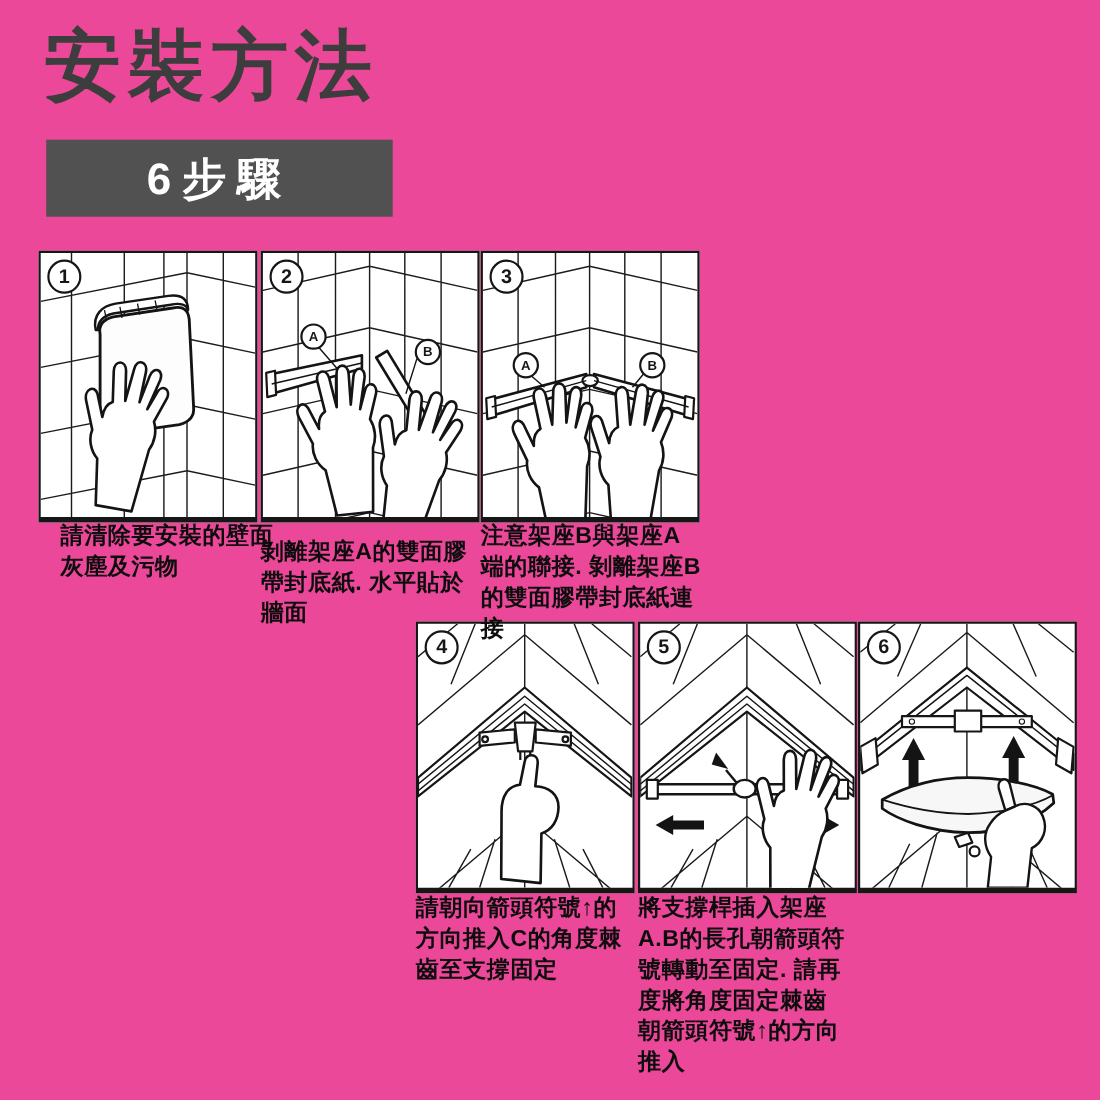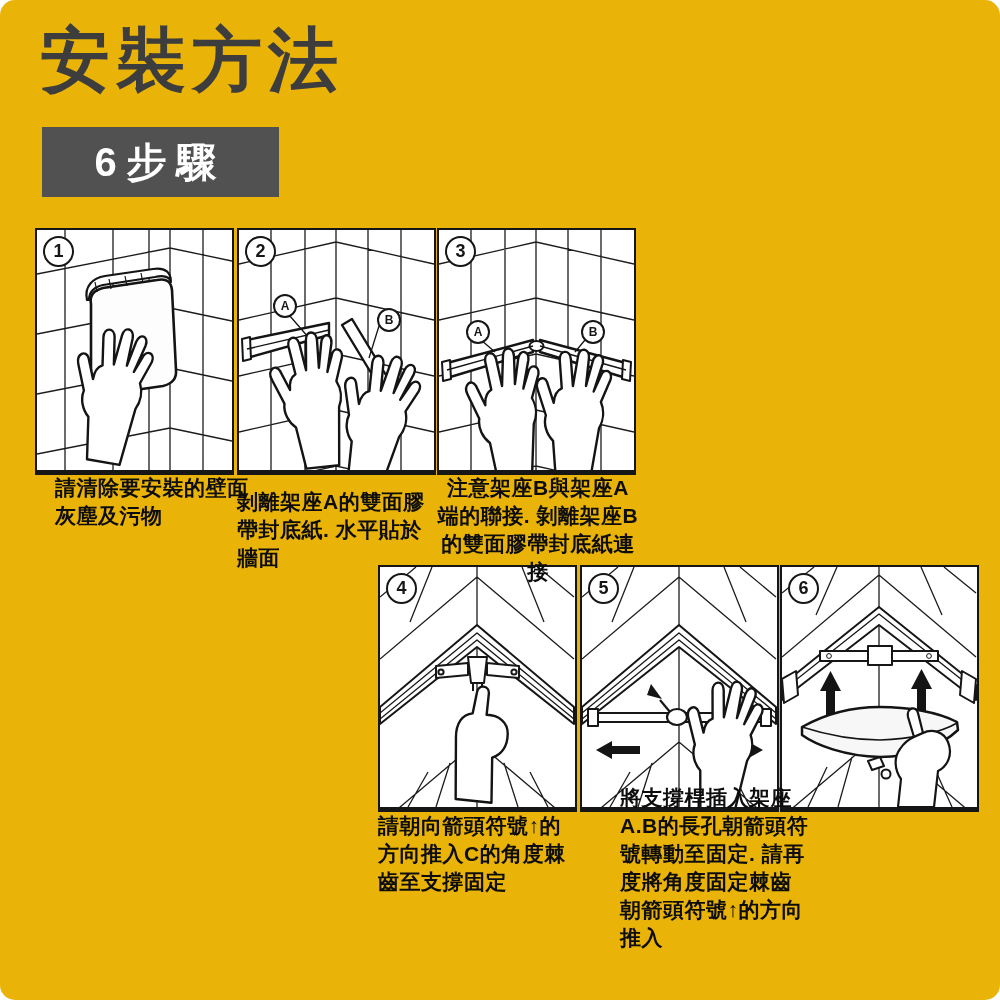--- a/index.html
+++ b/index.html
@@ -1,40 +1,40 @@
 <!DOCTYPE html>
 <html><head>
 <meta charset="utf-8">
 <style>
   html,body{margin:0;padding:0;background:#ffffff;}
-  .page{position:relative;width:1000px;height:1000px;background:#eab308;overflow:hidden;
-        font-family:"Liberation Sans","DejaVu Sans",sans-serif;border-radius:15px;}
+  .page{position:relative;width:1000px;height:1000px;background:#ec4899;overflow:hidden;
+        font-family:"Liberation Sans","DejaVu Sans",sans-serif;}
   .title{position:absolute;left:40px;top:22px;font-size:70px;font-weight:900;
          color:#3d3d3d;letter-spacing:6px;line-height:1.1;}
-  .badge{position:absolute;left:42px;top:127px;width:237px;height:70px;background:#515151;
+  .badge{position:absolute;left:42px;top:127px;width:315px;height:70px;background:#515151;
          color:#ffffff;display:flex;align-items:center;justify-content:center;
          font-size:40px;font-weight:800;letter-spacing:10px;}
   .panel{position:absolute;width:195px;height:240px;background:#ffffff;
          border:2px solid #161616;border-bottom-width:5px;box-sizing:content-box;}
   .panel svg{position:absolute;left:0;top:0;width:195px;height:240px;display:block;}
   .p1{left:35px;top:228px;}  .p2{left:237px;top:228px;} .p3{left:437px;top:228px;}
   .p4{left:378px;top:565px;} .p5{left:580px;top:565px;} .p6{left:780px;top:565px;}
   .stepnum{position:absolute;left:6px;top:6px;width:27px;height:27px;border:2.5px solid #161616;
            border-radius:50%;background:#ffffff;display:flex;align-items:center;justify-content:center;
            font-size:18px;font-weight:700;color:#161616;z-index:3;}
   .plabel{position:absolute;width:20px;height:20px;border:2px solid #161616;border-radius:50%;
           background:#ffffff;display:flex;align-items:center;justify-content:center;
           font-size:12px;font-weight:700;color:#161616;z-index:3;}
   .caption{position:absolute;font-size:21px;line-height:28px;font-weight:700;color:#0d0d0d;
            letter-spacing:0.5px;word-break:break-all;}
   .c1{left:35px;top:474px;width:198px;margin-left:20px;}
   .c2{left:237px;top:488px;width:196px;}
-  .c3{left:437px;top:474px;width:202px;text-align:center;}
+  .c3{left:437px;top:474px;width:202px;}
   .c4{left:378px;top:812px;width:202px;}
-  .c5{left:580px;top:784px;width:192px;margin-left:40px;}
+  .c5{left:580px;top:812px;width:192px;}
   .c6{left:780px;top:812px;width:206px;}
 </style>
 </head>
 <body>
 
 <div class="page">
 
   <div class="title">安裝方法</div>
   <div class="badge">6步驟</div>
 

